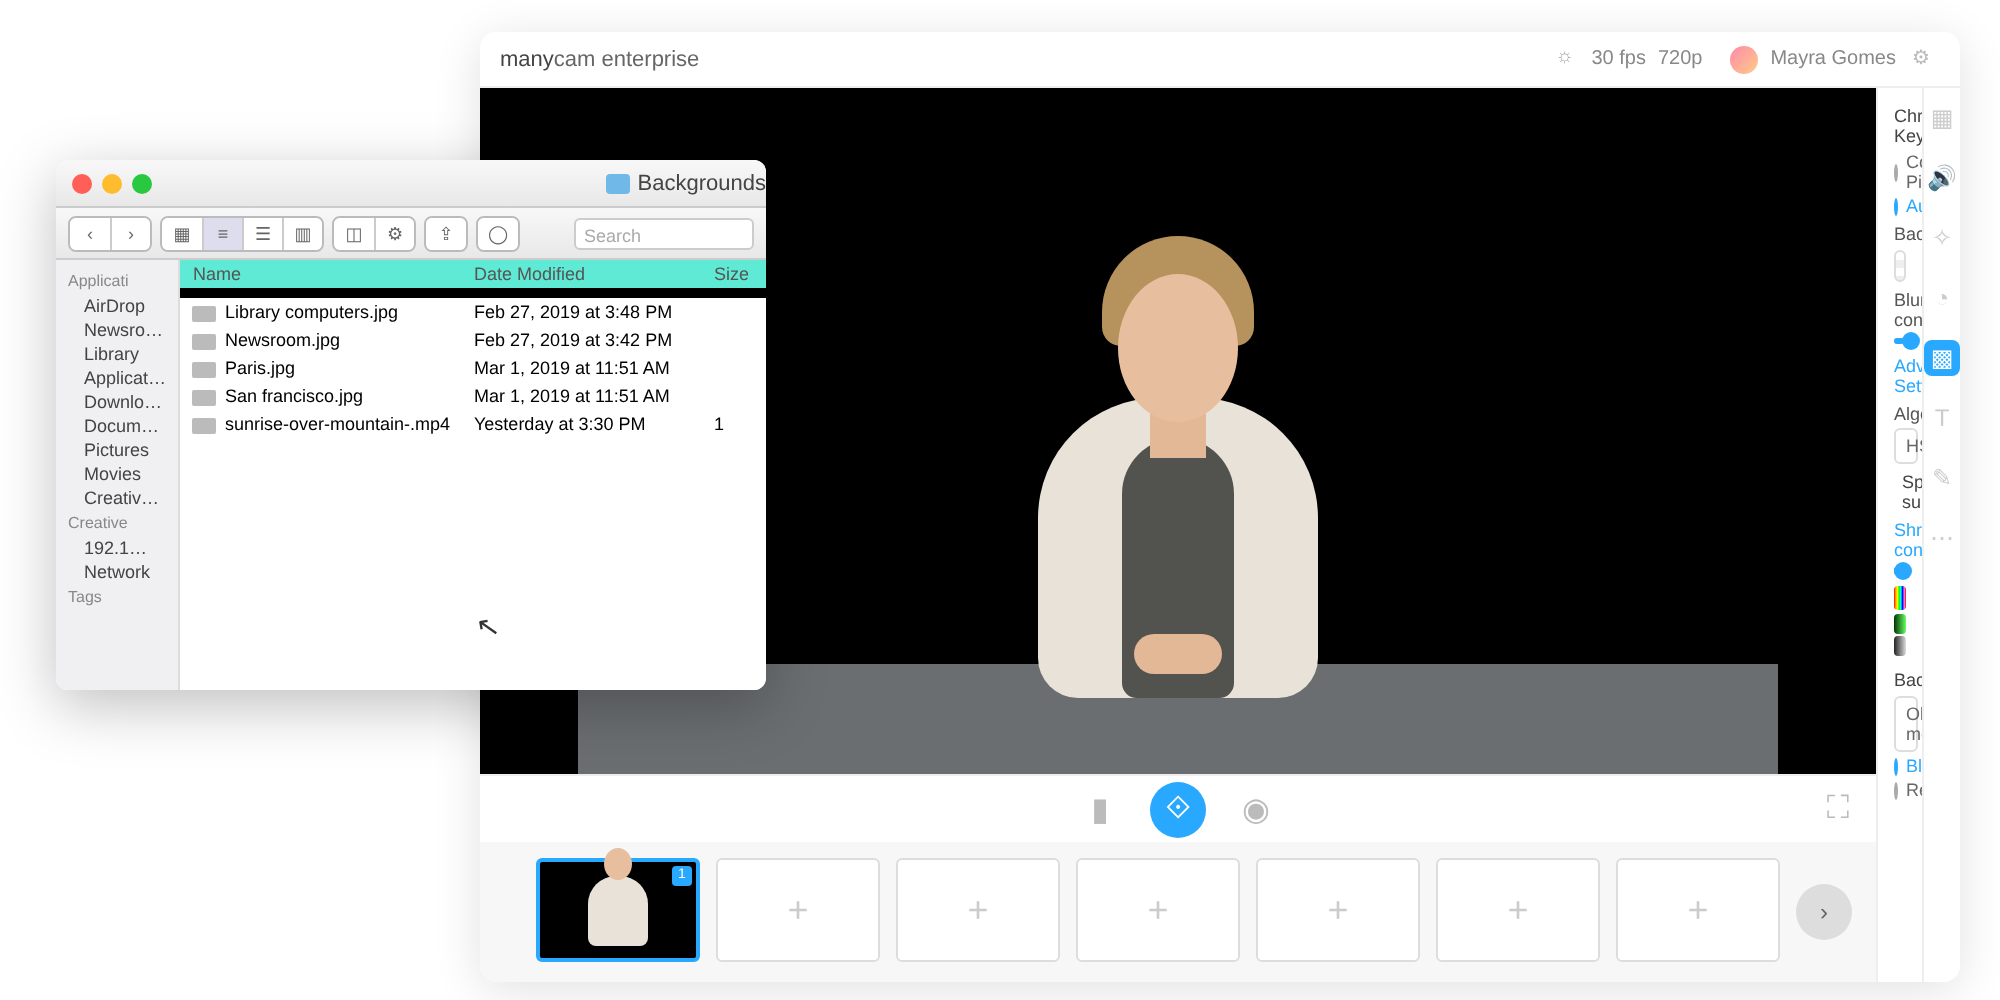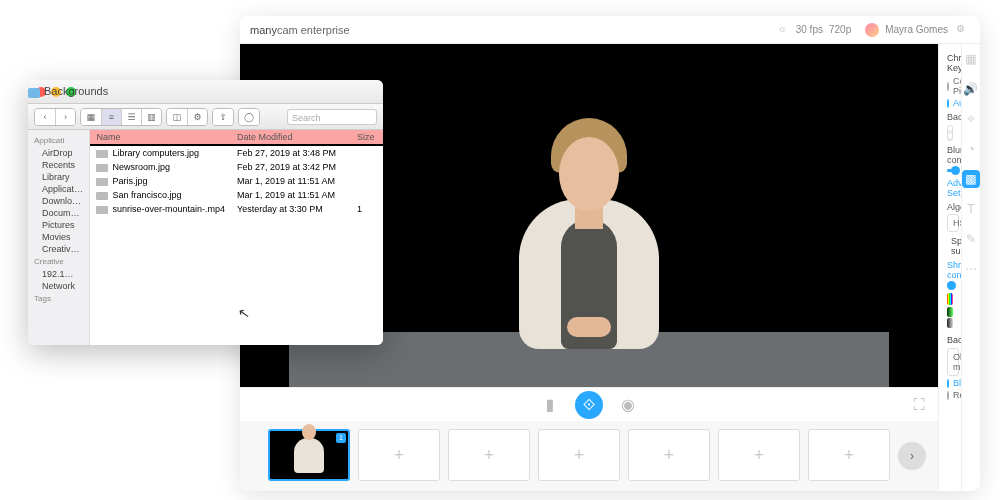--- a/index.html
+++ b/index.html
@@ -59,34 +59,34 @@
 .sel{border:1px solid #ddd;border-radius:3px;padding:3px 5px;font-size:9px;color:#666;display:flex;justify-content:space-between;align-items:center;margin:2px 0}
 .rainbow{height:12px;background:linear-gradient(90deg,red,orange,yellow,lime,cyan,blue,violet,red);border-radius:2px;margin:2px 0}
 .grad{height:10px;border-radius:2px;margin:1px 0}
 .auto{color:#29a8ff}
 
 .finder{position:absolute;left:28px;top:80px;width:355px;height:265px;background:#f4f4f4;border-radius:6px;box-shadow:0 8px 30px rgba(0,0,0,.25);overflow:hidden;font-size:10px;display:flex;flex-direction:column}
 .f-title{height:24px;background:linear-gradient(#f8f8f8,#e8e8e8);display:flex;align-items:center;padding:0 8px;border-bottom:1px solid #ccc;position:relative}
 .traffic{display:flex;gap:5px}
 .traffic span{width:10px;height:10px;border-radius:50%}
 .tr{background:#ff5f57}.ty{background:#febc2e}.tg{background:#28c840}
-.f-title-text{position:absolute;left:0;right:0;text-align:left;font-size:11px;color:#444;pointer-events:none}
+.f-title-text{position:absolute;left:0;right:0;text-align:right;font-size:11px;color:#444;pointer-events:none}
 .f-folder{width:12px;height:10px;background:#6fb8e8;border-radius:2px;display:inline-block;margin-right:4px;vertical-align:middle}
 .f-tools{height:26px;background:linear-gradient(#f8f8f8,#e8e8e8);display:flex;align-items:center;padding:0 6px;gap:4px;border-bottom:1px solid #ccc}
 .seg{display:flex;border:1px solid #bbb;border-radius:4px;overflow:hidden;height:18px}
 .seg span{width:20px;display:flex;align-items:center;justify-content:center;font-size:9px;color:#666;background:#fff}
 .seg span.on{background:#dde}
 .seg span+span{border-left:1px solid #ccc}
 .f-search{flex:1;max-width:90px;margin-left:auto;height:16px;border:1px solid #ccc;border-radius:3px;background:#fff;padding:0 4px;color:#aaa;font-size:9px;line-height:16px}
 .f-body{flex:1;display:flex;background:#fff}
 .f-side{width:82px;background:#f0f0f2;border-right:1px solid #ddd;padding:4px 0;overflow:hidden}
 .f-side .grp{font-size:8px;color:#888;padding:2px 6px;text-transform:none}
 .f-side .it{font-size:9px;color:#444;padding:1px 6px 1px 14px;white-space:nowrap;overflow:hidden;text-overflow:ellipsis}
 .f-list{flex:1;display:flex;flex-direction:column;font-size:9px}
-.f-cols{display:flex;background:#fca5a5;border-bottom:2px solid #000000;font-size:9px;color:#555}
+.f-cols{display:flex;background:#5eead4;border-bottom:5px solid #000000;font-size:9px;color:#555}
 .f-cols span{padding:2px 6px}
 .c1{flex:1}.c2{width:120px}.c3{width:32px}
 .f-row{display:flex;padding:1px 0}
 .f-row span{padding:1px 6px;white-space:nowrap;overflow:hidden;text-overflow:ellipsis}
 .f-ico{width:10px;height:8px;background:#bbb;display:inline-block;margin-right:4px;border-radius:1px;vertical-align:middle}
 .cursor{position:absolute;left:210px;top:225px;font-size:14px;color:#333;transform:rotate(-10deg)}
 </style>
 </head>
 <body>
 
@@ -227,21 +227,21 @@
       </div>
     <div class="seg">
         <span>◯</span>
       </div>
     <div class="f-search">Search</div>
   </div>
   <div class="f-body">
     <div class="f-side">
       <div class="grp">Applicati</div>
       <div class="it">AirDrop</div>
-      <div class="it">Recents</div>
+      <div class="it">Newsroom</div>
       <div class="it">Library</div>
       <div class="it">Applicati…</div>
       <div class="it">Downloads</div>
       <div class="it">Docume…</div>
       <div class="it">Pictures</div>
       <div class="it">Movies</div>
       <div class="it">Creative…</div>
       <div class="grp">Creative</div>
       <div class="it">192.1…</div>
       <div class="it">Network</div>

